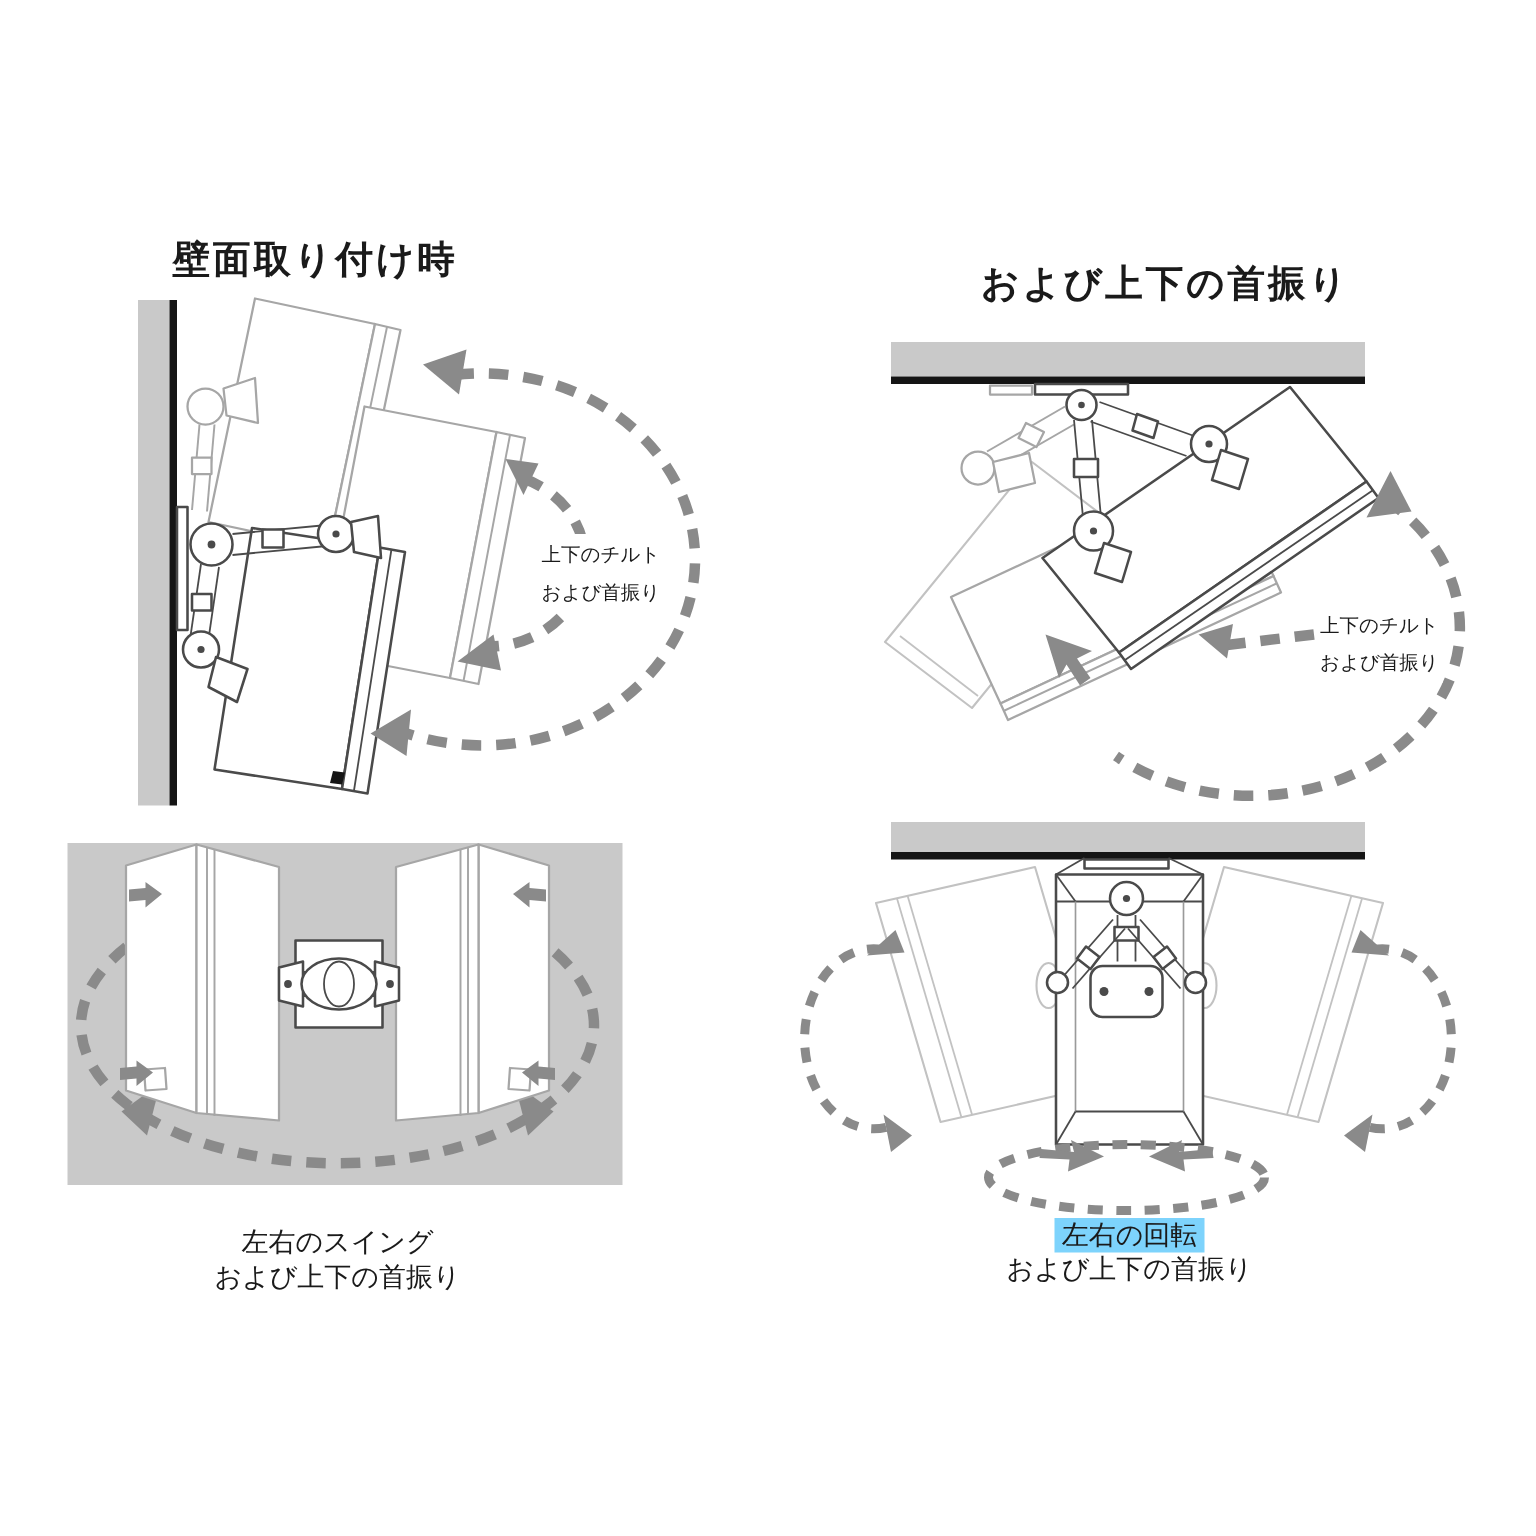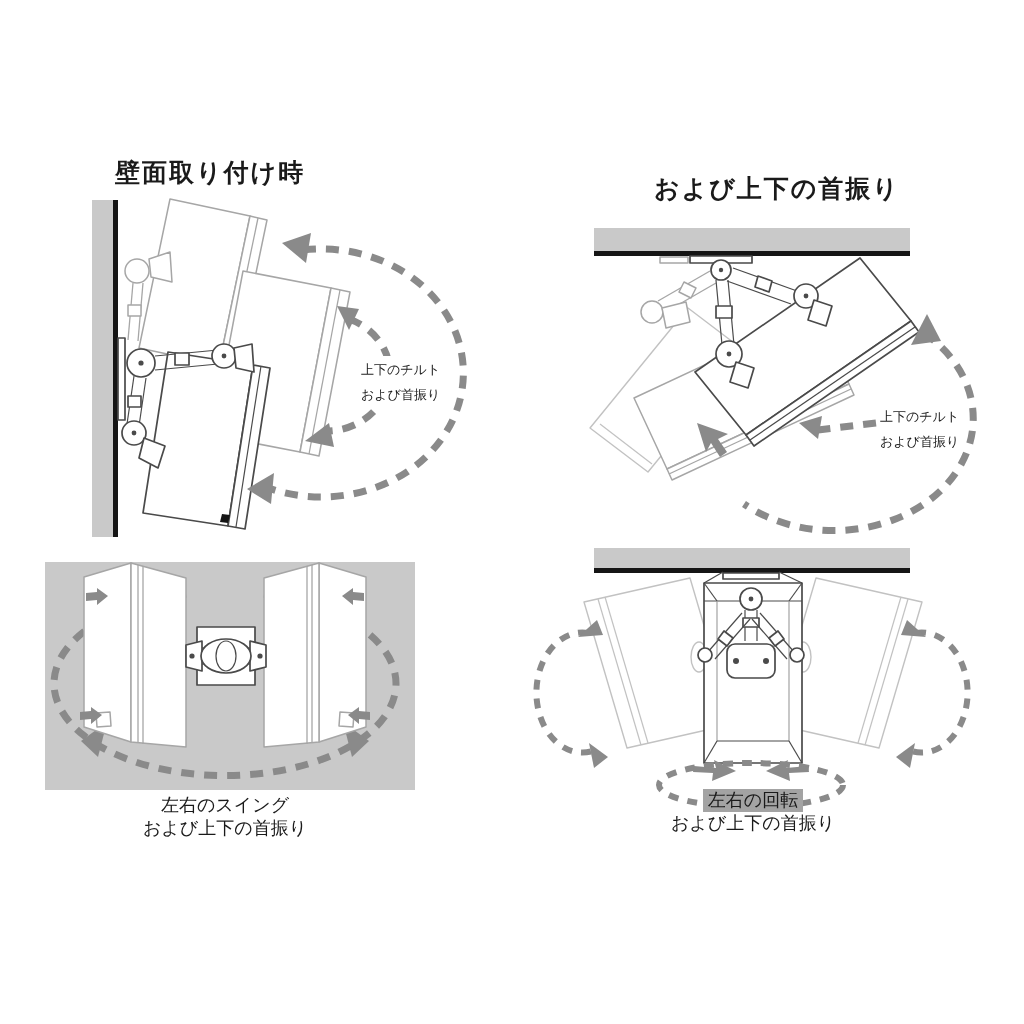--- a/index.html
+++ b/index.html
@@ -6,22 +6,22 @@
     --gray:#c9c9c9; --arrow:#8a8a8a; --ink:#4a4a4a;
     --ghost:#a6a6a6; --ghost2:#c2c2c2; --black:#151515;
   }
   html,body{margin:0;padding:0;background:#ffffff;}
   #stage{position:relative;width:1024px;height:1024px;background:#fff;overflow:hidden;
          font-family:"Liberation Sans","DejaVu Sans",sans-serif;color:#1a1a1a;padding-left:36px;}
   #art{position:absolute;left:0;top:0;}
   .title{position:absolute;font-size:25px;font-weight:bold;letter-spacing:2px;white-space:nowrap;}
   .mlabel{position:absolute;font-size:13px;line-height:25px;font-weight:500;background:#fff;
           padding:1px 3px;white-space:nowrap;}
-  .clabel{position:absolute;text-align:center;font-size:18px;line-height:23px;font-weight:500;white-space:nowrap;}
-  .clabel span{display:inline-block;background:#a3a3a3;padding:0 5px;}
+  .clabel{position:absolute;text-align:center;font-size:18px;line-height:23px;font-weight:500;white-space:nowrap;margin-top:23px;}
+  .clabel span{display:inline-block;background:#7dd3fc;padding:0 5px;}
   
   .fillgray{fill:var(--gray);stroke:none;}
   .fillblack{fill:var(--black);stroke:none;}
   .ln{fill:#ffffff;stroke:var(--ink);stroke-width:1.7;stroke-linejoin:round;}
   .lnthin{fill:none;stroke:var(--ink);stroke-width:1.2;}
   .lnfaint{fill:none;stroke:#9a9a9a;stroke-width:1.1;}
   .gh{fill:#ffffff;stroke:var(--ghost);stroke-width:1.5;stroke-linejoin:round;}
   .ghthin{fill:none;stroke:var(--ghost);stroke-width:1.3;}
   .gh2{fill:#ffffff;stroke:var(--ghost2);stroke-width:1.4;stroke-linejoin:round;}
   .gh2thin{fill:none;stroke:var(--ghost2);stroke-width:1.2;}

